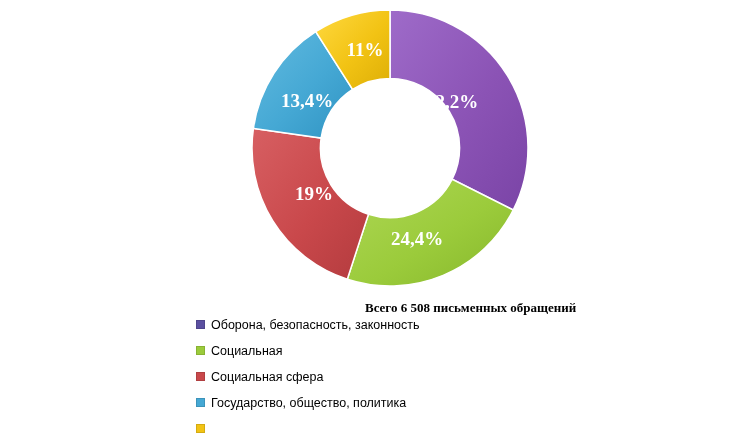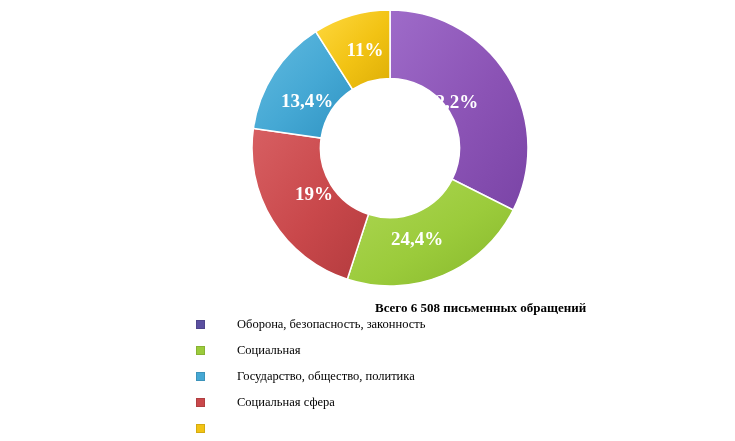--- a/index.html
+++ b/index.html
@@ -30,21 +30,21 @@
     display: block;
   }
   .slice-label {
     font-family: "Liberation Serif", serif;
     font-weight: bold;
     fill: #ffffff;
     font-size: 19px;
   }
   #total-label {
     position: absolute;
-    left: 375px;
+    left: 365px;
     top: 300px;
     font-family: "Liberation Serif", serif;
     font-weight: bold;
     font-size: 13px;
     color: #000000;
     white-space: nowrap;
   }
   #legend {
     position: absolute;
     left: 196px;
@@ -59,25 +59,24 @@
   }
   .legend-swatch {
     width: 9px;
     height: 9px;
     margin-right: 6px;
     flex: 0 0 auto;
     border: 1px solid rgba(0,0,0,0.12);
     box-sizing: border-box;
   }
   .legend-text {
-    font-family: Liberation Serif, serif;
+    font-family: Liberation Sans, sans-serif;
     font-size: 12.5px;
     color: #000000;
     white-space: nowrap;
-    margin-left: 26px;
   }
 </style>
 </head>
 <body>
 
 <div id="canvas">
 
   <div id="donut-wrap">
     <svg id="donut-svg" width="290" height="285" viewBox="0 0 290 285">
       <defs>
@@ -134,25 +133,25 @@
   <div id="legend">
     <div class="legend-item">
       <span class="legend-swatch" style="background:#5B4FA0"></span>
       <span class="legend-text">Оборона, безопасность, законность</span>
     </div>
     <div class="legend-item">
       <span class="legend-swatch" style="background:#9BCB3B"></span>
       <span class="legend-text">Социальная</span>
     </div>
     <div class="legend-item">
+      <span class="legend-swatch" style="background:#C9484B"></span>
+      <span class="legend-text">Социальная сфера</span>
+    </div>
+    <div class="legend-item">
       <span class="legend-swatch" style="background:#45A8D4"></span>
       <span class="legend-text">Государство, общество, политика</span>
-    </div>
-    <div class="legend-item">
-      <span class="legend-swatch" style="background:#C9484B"></span>
-      <span class="legend-text">Социальная сфера</span>
     </div>
     <div class="legend-item">
       <span class="legend-swatch" style="background:#F2C314"></span>
     </div>
   </div>
 
 </div>
 
 </body></html>

